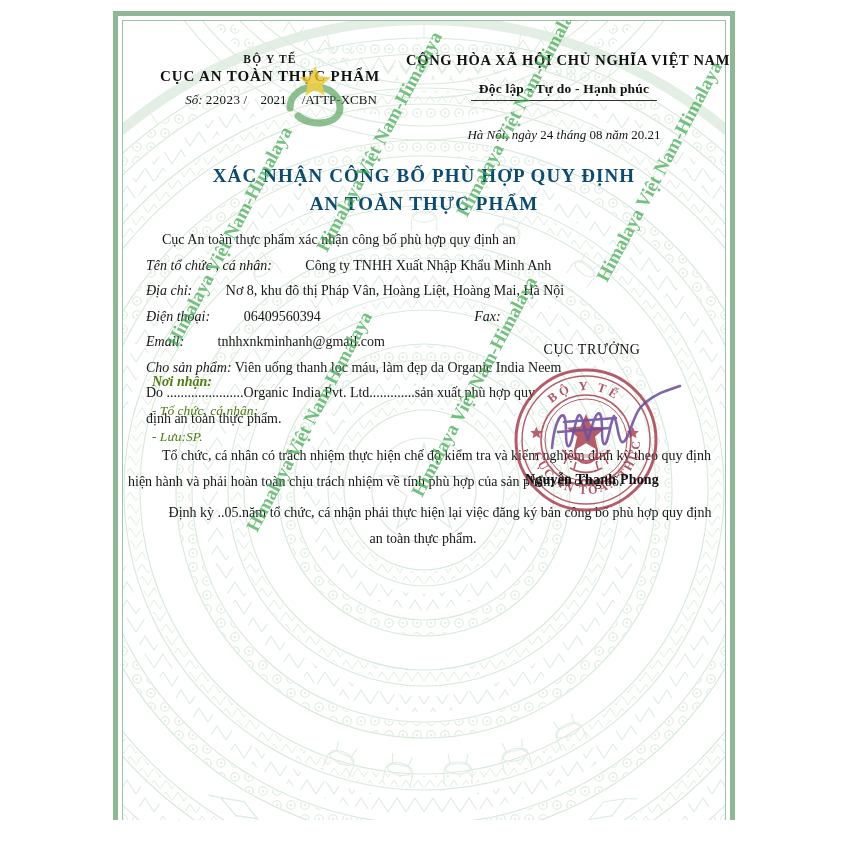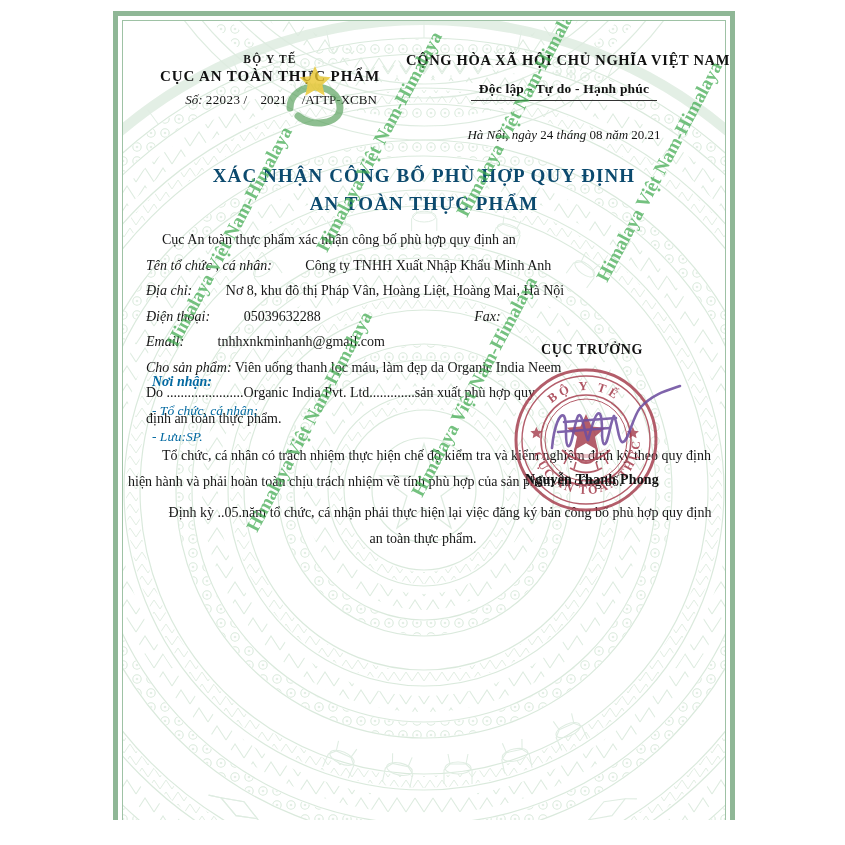--- a/index.html
+++ b/index.html
@@ -202,21 +202,21 @@
   
   .sign-block {
     position: absolute;
     top: 322px;
     right: 24px;
     width: 220px;
     text-align: center;
   }
   .sign-title {
     font-size: 14px;
-    font-weight: bold;
+    font-weight: normal;
     letter-spacing: .6px;
     color: #111;
   }
   .sign-name {
     position: absolute;
     top: 130px;
     left: 0;
     width: 220px;
     font-size: 14px;
     font-weight: bold;
@@ -232,21 +232,21 @@
   }
   .seal-wrap svg { display:block; }
 
   
   .recipients {
     position: absolute;
     top: 354px;
     left: 30px;
     width: 260px;
     font-size: 13.5px;
-    color: #0369a1;
+    color: #4d7c0f;
   }
   .rec-title {
     font-weight: bold;
     font-style: italic;
     font-size: 14px;
     margin-bottom: 8px;
   }
   .rec-item {
     font-style: italic;
     line-height: 26px;
@@ -520,21 +520,21 @@
         <span class="fieldval pad-lg">Công ty TNHH Xuất Nhập Khẩu Minh Anh</span>
       </div>
 
       <div class="row-field">
         <span class="fieldlabel">Địa chỉ:</span>
         <span class="fieldval pad-lg">Nơ 8, khu đô thị Pháp Vân, Hoàng Liệt, Hoàng Mai, Hà Nội</span>
       </div>
 
       <div class="row-field">
         <span class="fieldlabel">Điện thoại:</span>
-        <span class="fieldval pad-lg">05039632288</span>
+        <span class="fieldval pad-lg">06409560394</span>
         <span class="fax-label">Fax:</span>
         <span></span>
       </div>
 
       <div class="row-field">
         <span class="fieldlabel">Email:</span>
         <span class="fieldval pad-lg">tnhhxnkminhanh@gmail.com</span>
       </div>
 
       <div class="row-field">

